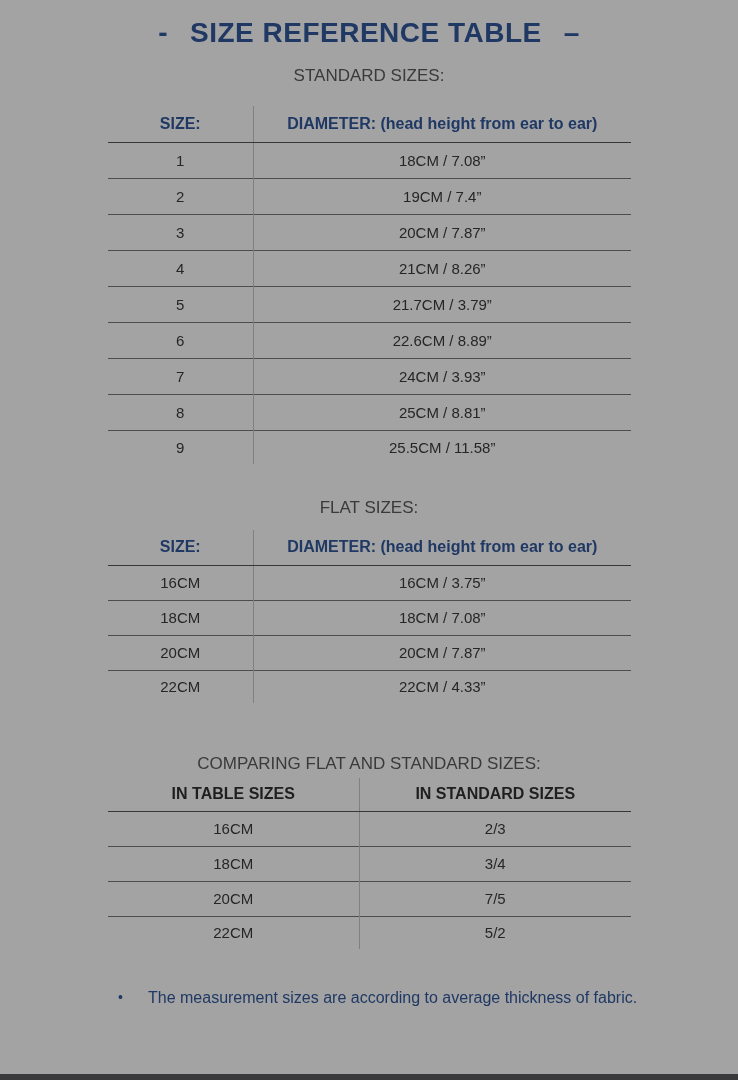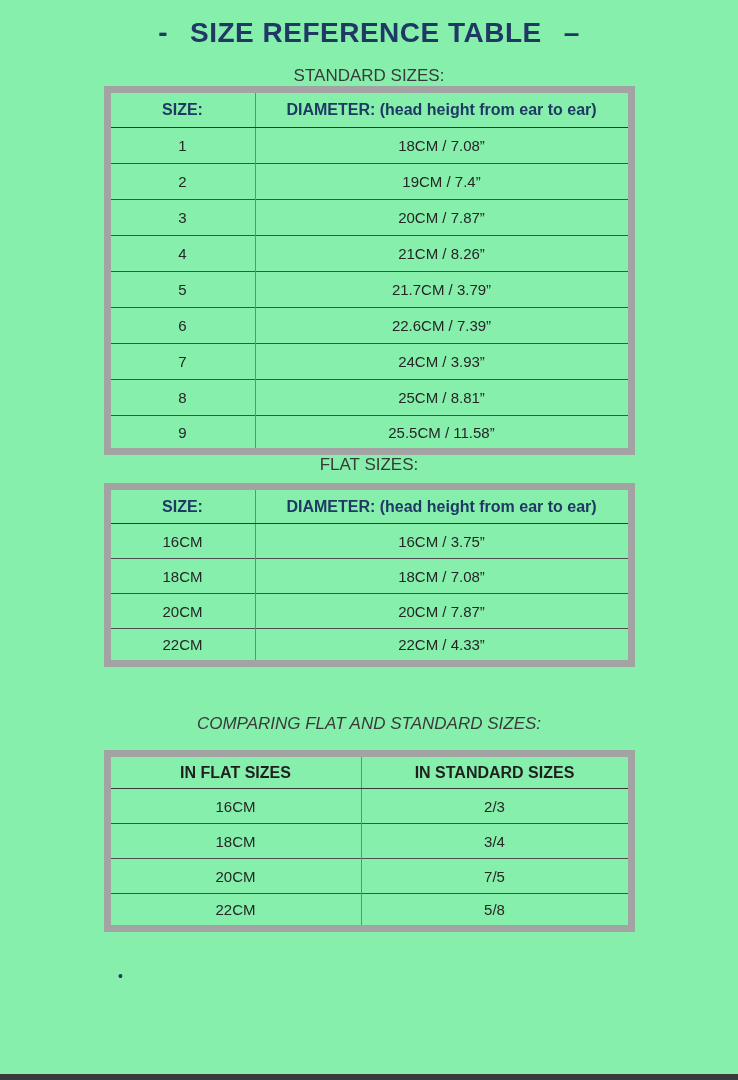--- a/index.html
+++ b/index.html
@@ -1,20 +1,20 @@
 <!DOCTYPE html>
 <html><head>
 <meta charset="utf-8">
 <style>
   html, body { margin: 0; padding: 0; background: #ffffff; }
   #page {
     position: relative;
     width: 738px;
     height: 1080px;
-    background: #86efac;
+    background: #a3a3a3;
     font-family: "Liberation Sans", sans-serif;
     overflow: hidden;
     margin: 0 auto;
   }
   .title-row {
     padding-top: 16px;
     text-align: center;
     color: #1F3864;
     font-weight: bold;
     font-size: 28px;
@@ -22,29 +22,29 @@
     letter-spacing: 0.5px;
   }
   .title-row .dash-left  { margin-right: 22px; font-weight: bold; }
   .title-row .dash-right { margin-left: 22px; font-weight: bold; }
   .section-label {
     text-align: center;
     color: #3A3A3A;
     font-size: 17px;
     line-height: 20px;
   }
-  .lbl-standard   { margin-top: 16px; margin-bottom: 0; }
-  .lbl-flat       { margin-bottom: 8px; }
-  .lbl-comparison { margin-top: 47px; margin-bottom: 16px; font-style: italic; }
+  .lbl-standard   { margin-top: 16px; margin-bottom: 16px; }
+  .lbl-flat       { margin-top: 30px; margin-bottom: 8px; }
+  .lbl-comparison { margin-top: 47px; margin-bottom: 0; }
   table {
     width: 531px;
     margin: 0 auto;
     border-collapse: collapse;
     table-layout: fixed;
-    border: 7px solid #a3a3a3;
+    border: 4px solid #a3a3a3;
   }
   td, th {
     text-align: center;
     vertical-align: middle;
     padding: 0 6px;
     overflow: hidden;
     white-space: nowrap;
   }
   th {
     font-size: 16px;
@@ -118,21 +118,21 @@
     <tr>
           <td>4</td>
           <td>21CM / 8.26”</td>
         </tr>
     <tr>
           <td>5</td>
           <td>21.7CM / 3.79”</td>
         </tr>
     <tr>
           <td>6</td>
-          <td>22.6CM / 7.39”</td>
+          <td>22.6CM / 8.89”</td>
         </tr>
     <tr>
           <td>7</td>
           <td>24CM / 3.93”</td>
         </tr>
     <tr>
           <td>8</td>
           <td>25CM / 8.81”</td>
         </tr>
     <tr>
@@ -175,44 +175,44 @@
 
   <div class="section-label lbl-comparison">COMPARING FLAT AND STANDARD SIZES:</div>
 
   <table class="t3">
     <colgroup>
         <col class="c1">
         <col>
       </colgroup>
     <tbody>
         <tr class="head">
-      <th>IN FLAT SIZES</th>
+      <th>IN TABLE SIZES</th>
       <th>IN STANDARD SIZES</th>
     </tr>
     <tr>
           <td>16CM</td>
           <td>2/3</td>
         </tr>
     <tr>
           <td>18CM</td>
           <td>3/4</td>
         </tr>
     <tr>
           <td>20CM</td>
           <td>7/5</td>
         </tr>
     <tr>
           <td>22CM</td>
-          <td>5/8</td>
+          <td>5/2</td>
         </tr>
   </tbody>
     </table>
 
   <div class="footnote">
     <span class="bullet">•</span>
     <span>
-      <br>
+      <span>The measurement sizes are according to average thickness of fabric.</span><br>
     </span>
   </div>
 
   <div class="bottom-bar"></div>
 
 </div>
 
 </body></html>

